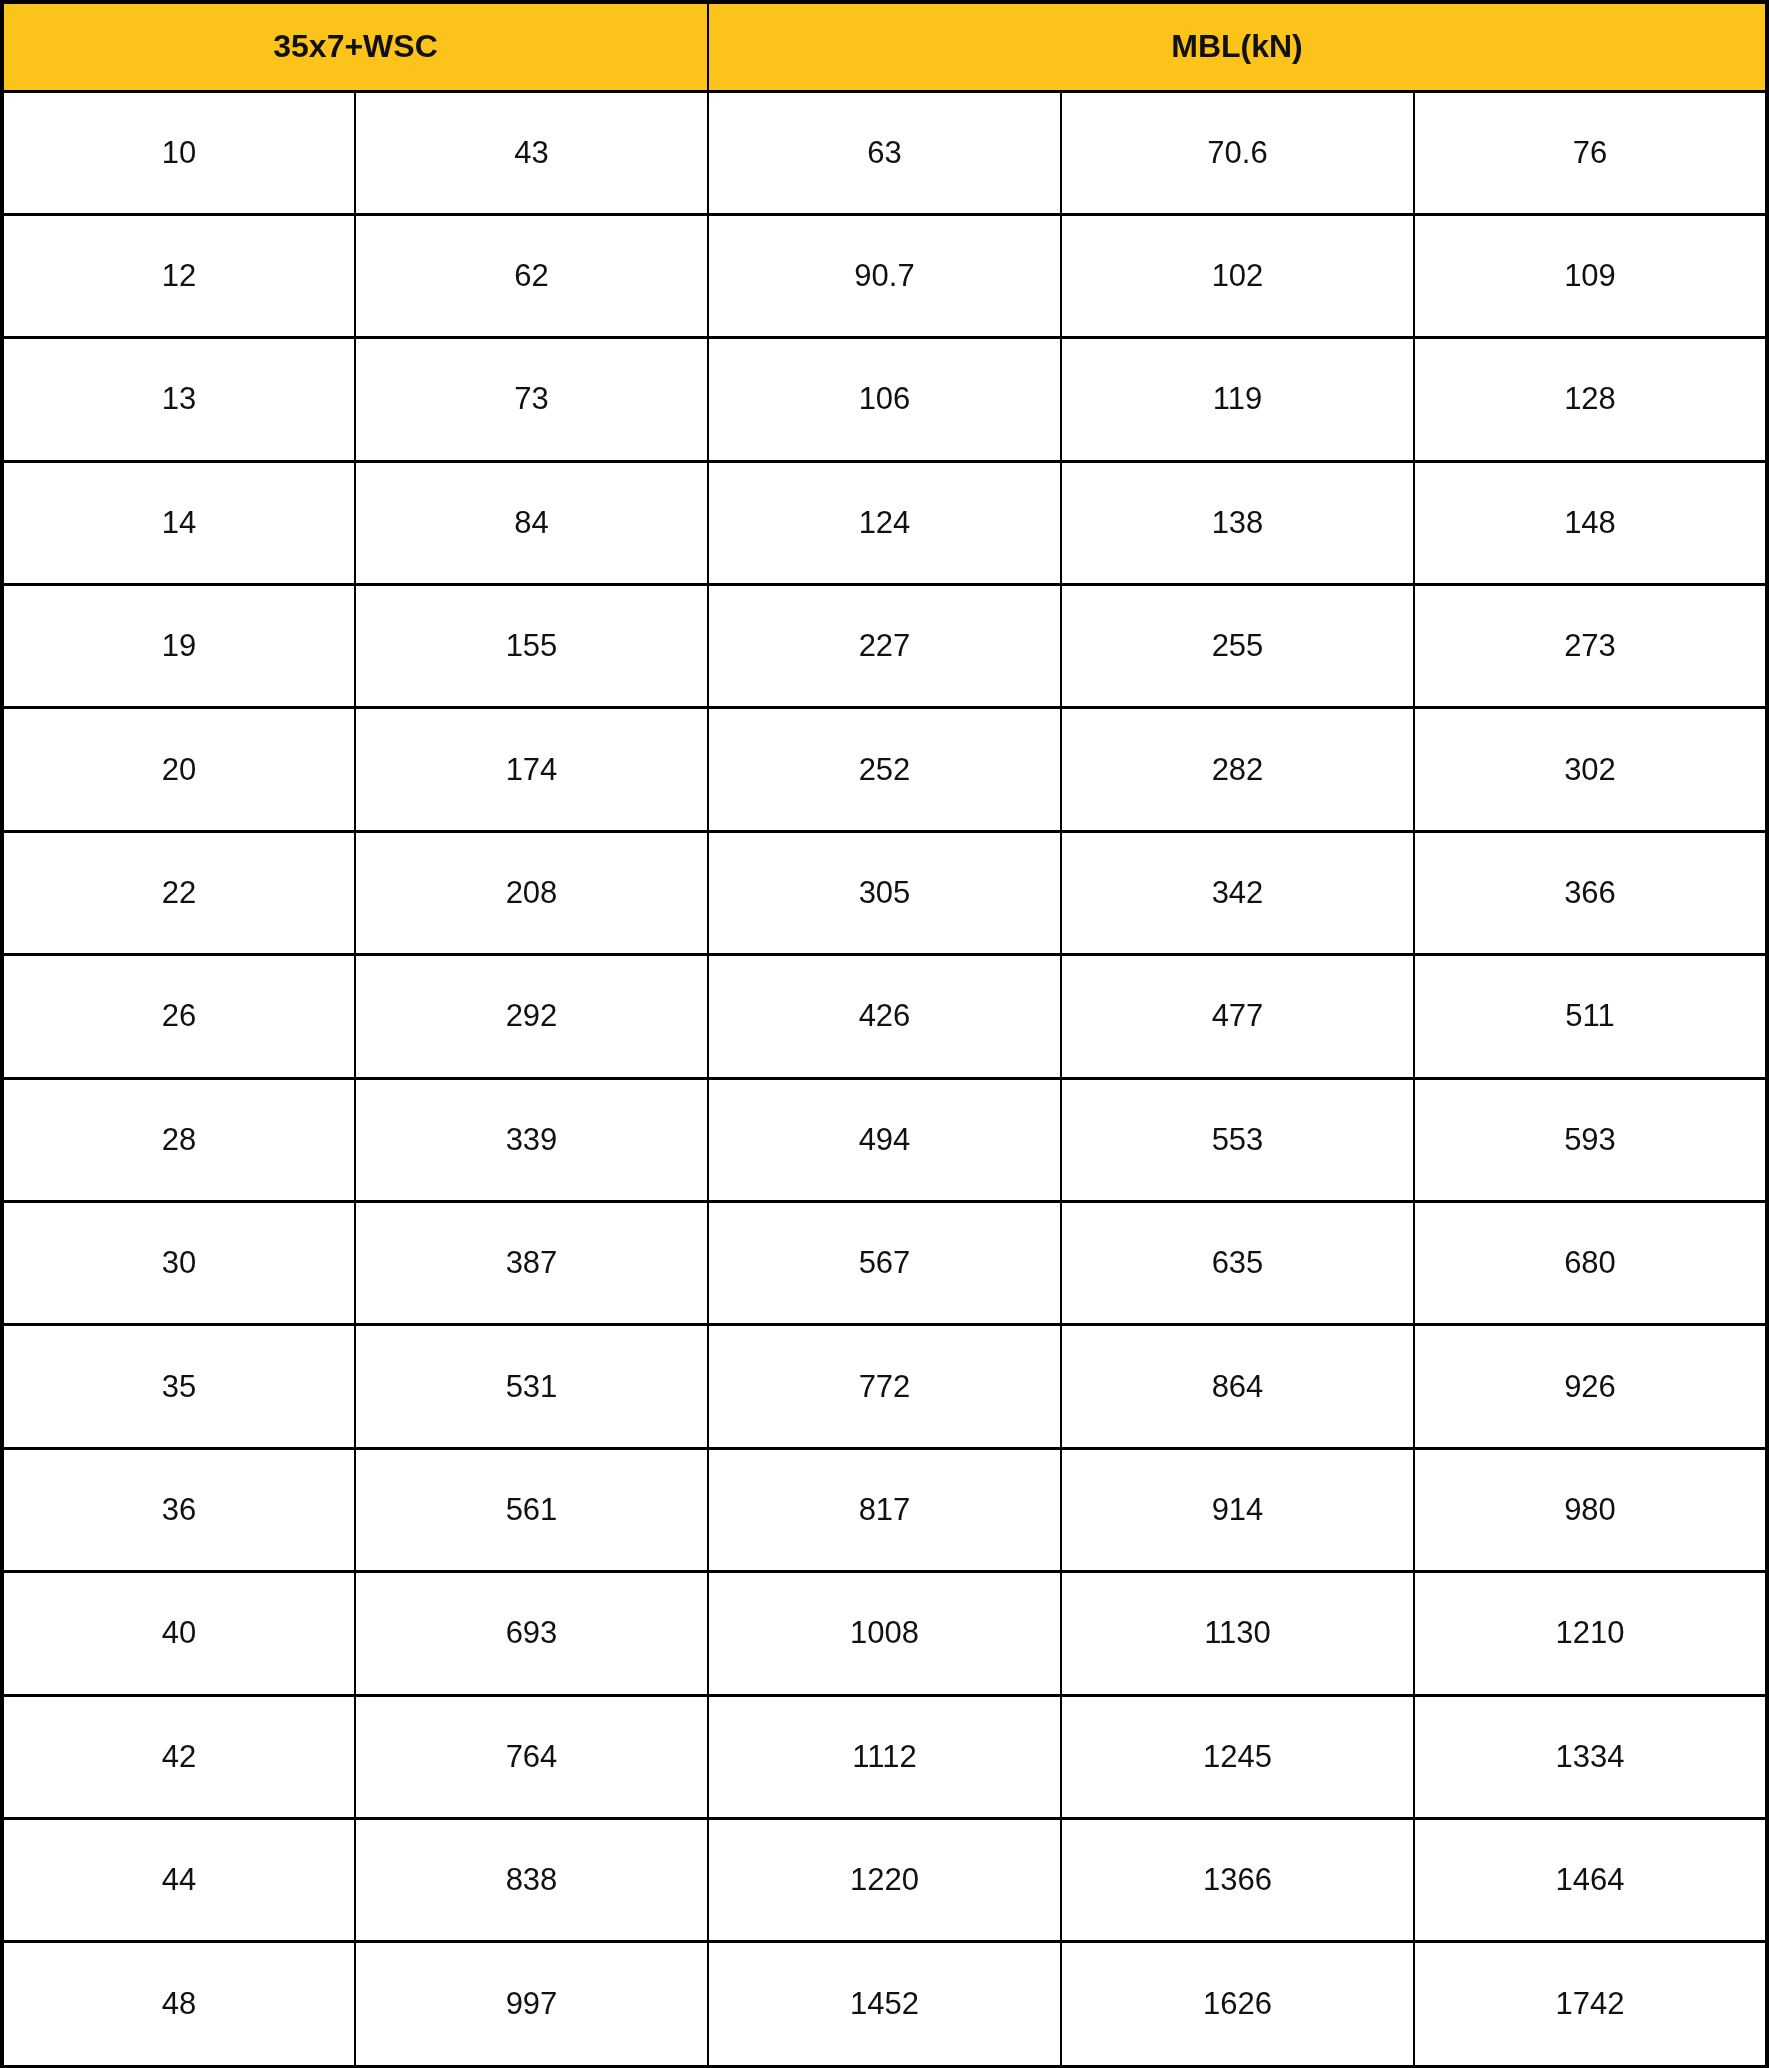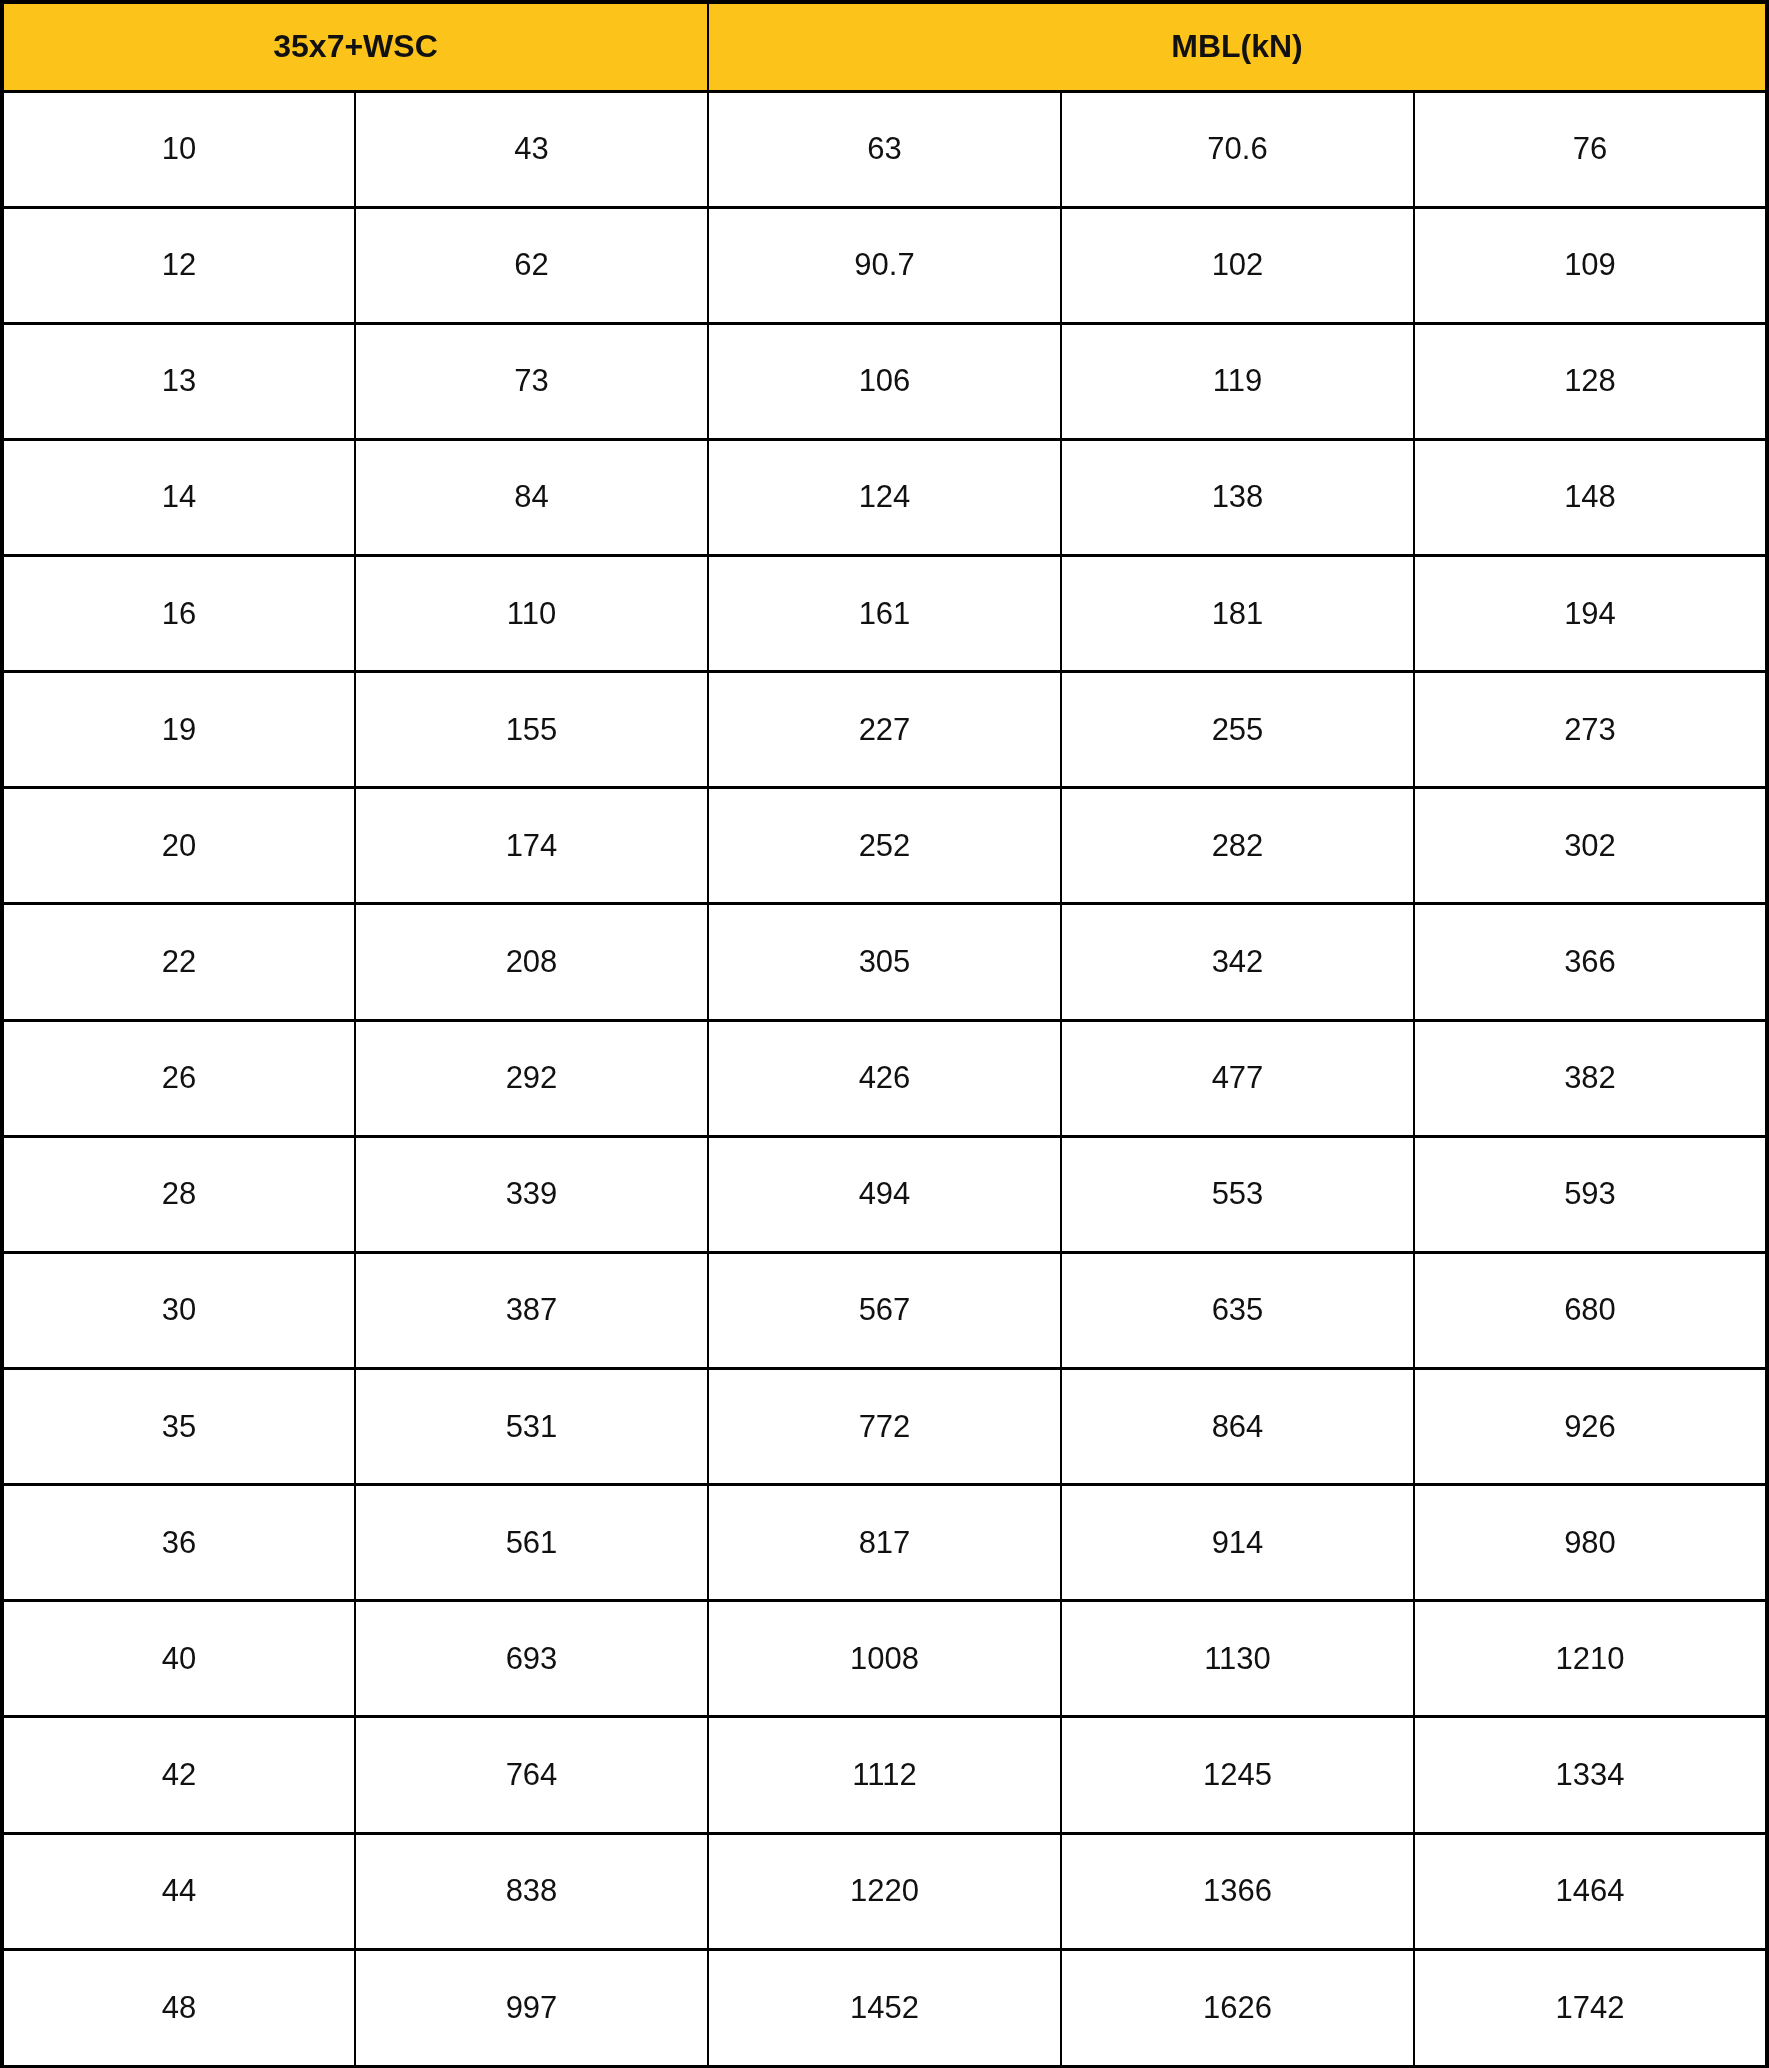--- a/index.html
+++ b/index.html
@@ -81,27 +81,20 @@
           <td>128</td>
         </tr>
         <tr>
           <td>14</td>
           <td>84</td>
           <td>124</td>
           <td>138</td>
           <td>148</td>
         </tr>
         <tr>
-          <td>16</td>
-          <td>110</td>
-          <td>161</td>
-          <td>181</td>
-          <td>194</td>
-        </tr>
-        <tr>
           <td>19</td>
           <td>155</td>
           <td>227</td>
           <td>255</td>
           <td>273</td>
         </tr>
         <tr>
           <td>20</td>
           <td>174</td>
           <td>252</td>
@@ -113,21 +106,21 @@
           <td>208</td>
           <td>305</td>
           <td>342</td>
           <td>366</td>
         </tr>
         <tr>
           <td>26</td>
           <td>292</td>
           <td>426</td>
           <td>477</td>
-          <td>382</td>
+          <td>511</td>
         </tr>
         <tr>
           <td>28</td>
           <td>339</td>
           <td>494</td>
           <td>553</td>
           <td>593</td>
         </tr>
         <tr>
           <td>30</td>

